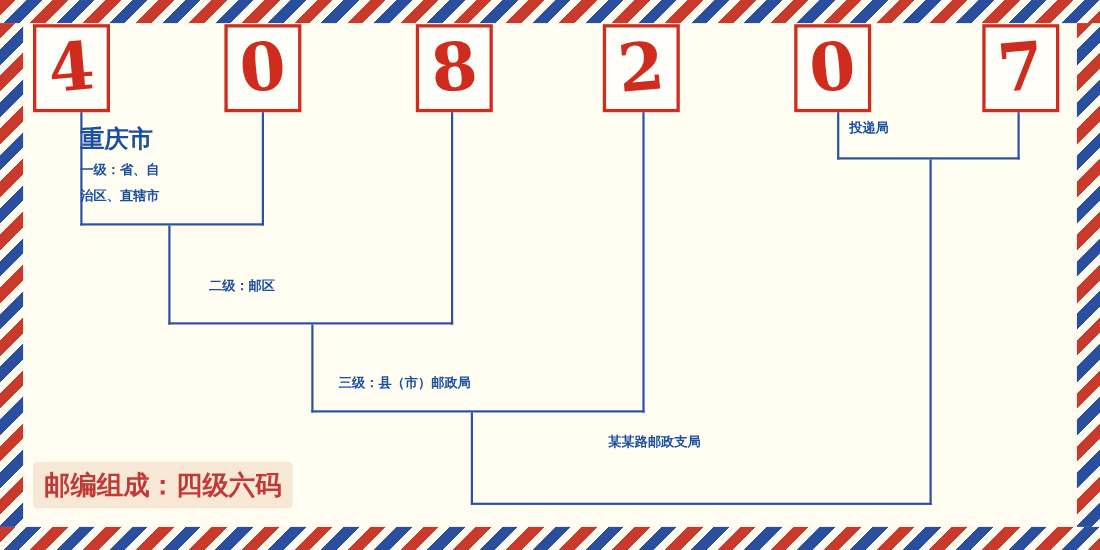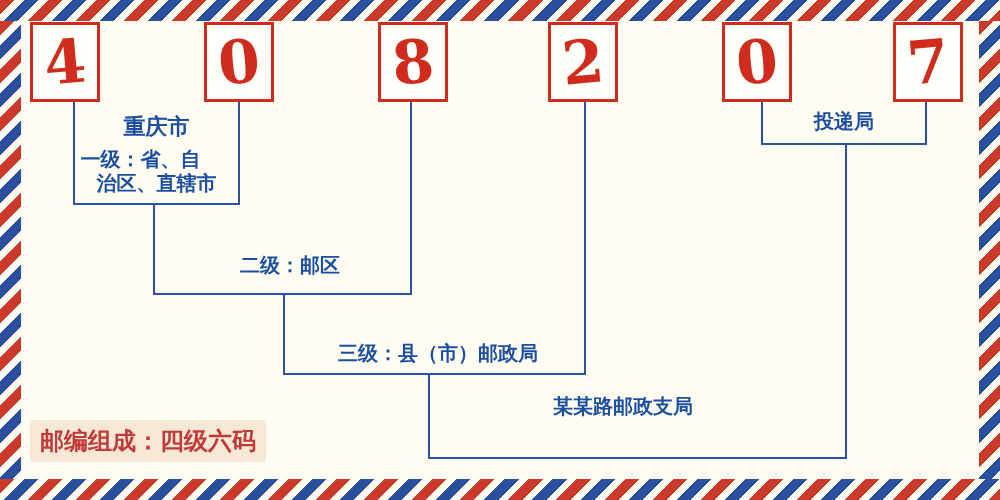--- a/index.html
+++ b/index.html
@@ -48,25 +48,25 @@
   }
 
   
   .cline { position:absolute; background:#2b51a3; }
 
   
   .lbl {
     position:absolute;
     color:#1c4fa0;
     font-weight:bold;
-    font-size:20px;
+    font-size:12px;
     white-space:nowrap;
   }
   .lbl.place { font-size:22px; }
-  .lbl.center { text-align:center; }
+  .lbl.center { text-align:left; }
 
   .footer-note {
     position:absolute;
     left:30px; top:420px;
     width:236px; height:42px;
     background:#f6e8d4;
     border-radius:4px;
     display:flex; align-items:center; justify-content:center;
     color:#c03a3a;
     font-weight:bold;

